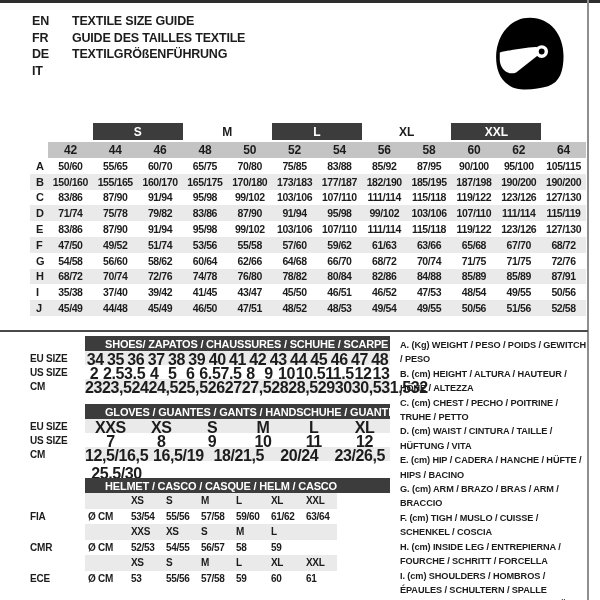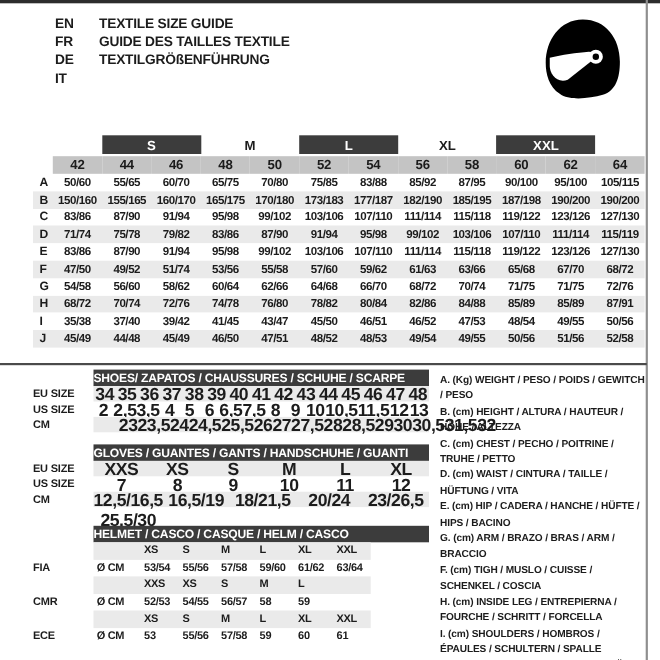--- a/index.html
+++ b/index.html
@@ -6,21 +6,21 @@
     --dark:#3c3c3c; --midgray:#c4c4c4; --stripe:#eaeaea; --text:#1c1c1c;
   }
   *{box-sizing:border-box;margin:0;padding:0}
   body{background:#fff;margin:0}
   .page{position:relative;width:600px;height:600px;background:#ffffff;overflow:hidden;
         font-family:"Liberation Sans",sans-serif;font-weight:700;color:var(--text)}
   .top-border{position:absolute;top:0;left:0;width:600px;height:3px;background:#2d2d2d}
   .right-border{position:absolute;top:0;left:587px;width:2px;height:600px;background:#8f8f8f}
 
   
-  .langs{position:absolute;left:50px;top:13px}
+  .langs{position:absolute;left:32px;top:13px}
   .lang-row{display:flex;font-size:12.5px;line-height:16.6px;letter-spacing:-0.2px}
   .lang-code{width:40px}
   
   .helmet{position:absolute;left:487px;top:8px;width:82px;height:98px}
 
   
   .main-table{position:absolute;left:30px;top:123px;width:556px;font-size:10.5px;letter-spacing:-0.4px}
   .group-row{display:grid;grid-template-columns:18px repeat(12,1fr);height:17px;margin-bottom:2px}
   .group-cell{display:flex;align-items:center;justify-content:center;font-size:12px;letter-spacing:0}
   .group-cell.bar{background:var(--dark);color:#fff}
@@ -32,21 +32,21 @@
   .dcell{display:flex;align-items:center;justify-content:center;white-space:nowrap}
 
   .divider{position:absolute;left:0;top:330px;width:588px;height:2px;background:#4a4a4a}
 
   
   .bottom{position:absolute;left:30px;top:336px;width:360px}
   .btable{width:360px}
   .trow{display:flex;align-items:stretch}
   .rlabel{width:55px;flex:none;display:flex;align-items:center;font-size:10px;letter-spacing:-0.2px}
   .theader{width:305px;height:15px;background:var(--dark);color:#fff;display:flex;align-items:center;
-           padding-left:0;font-size:11px;letter-spacing:-0.2px;white-space:nowrap}
+           padding-left:20px;font-size:11px;letter-spacing:-0.2px;white-space:nowrap}
   .tcells{width:305px;display:grid;height:14px;font-size:16px;letter-spacing:-0.4px}
   .tcells.gray{background:var(--stripe)}
   .tcell{display:flex;align-items:center;justify-content:center;white-space:nowrap}
   .gap11{margin-top:11px}
   .gap17{margin-top:17px}
   .hrow{height:15.5px}
   .hcells{display:grid;grid-template-columns:42px repeat(6,35px);height:15.5px;font-size:10px;letter-spacing:-0.3px}
   .hcells.gray-part{background:var(--stripe)}
   .hunit{display:flex;align-items:center;padding-left:3px;white-space:nowrap}
   .hcell{display:flex;align-items:center;justify-content:flex-start;padding-left:4px;white-space:nowrap}
@@ -307,21 +307,21 @@
             <div class="tcell">9</div>
             <div class="tcell">10</div>
             <div class="tcell">10,5</div>
             <div class="tcell">11,5</div>
             <div class="tcell">12</div>
             <div class="tcell">13</div>
           </div>
         </div>
         <div class="trow">
           <div class="rlabel">CM</div>
-          <div class="tcells gray" style="grid-template-columns: repeat(15, 1fr); padding-left: 23px;">
+          <div class="tcells gray" style="grid-template-columns: repeat(15, 1fr);">
             <div class="tcell">23</div>
             <div class="tcell">23,5</div>
             <div class="tcell">24</div>
             <div class="tcell">24,5</div>
             <div class="tcell">25,5</div>
             <div class="tcell">26</div>
             <div class="tcell">27</div>
             <div class="tcell">27,5</div>
             <div class="tcell">28</div>
             <div class="tcell">28,5</div>

